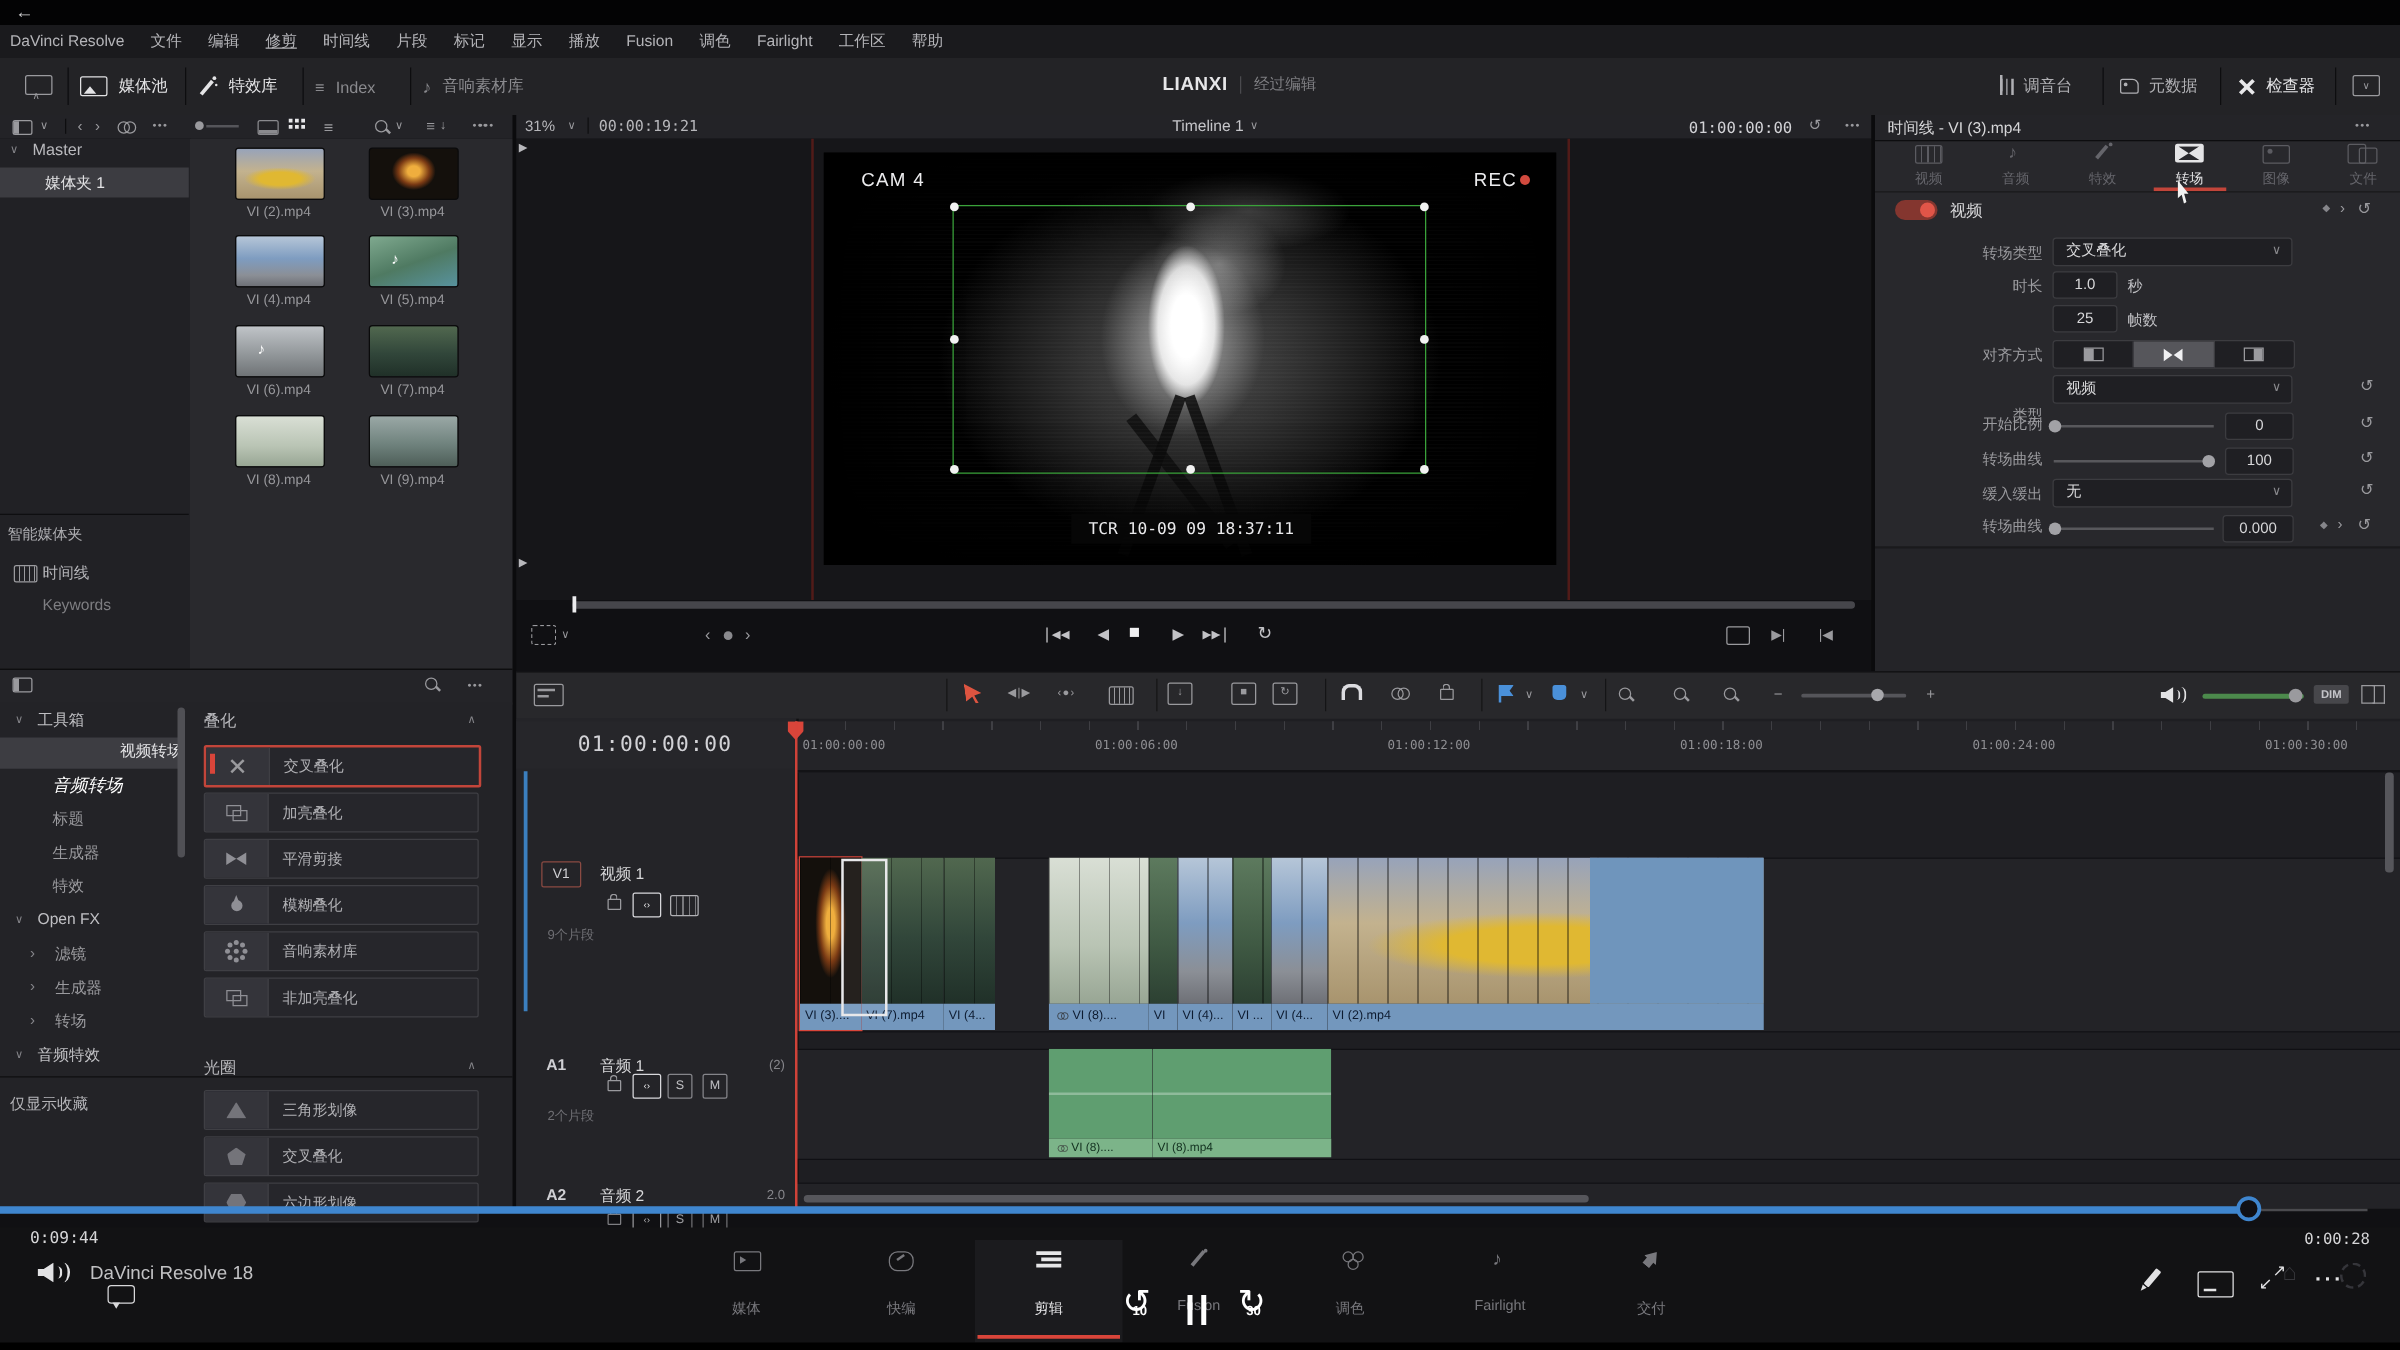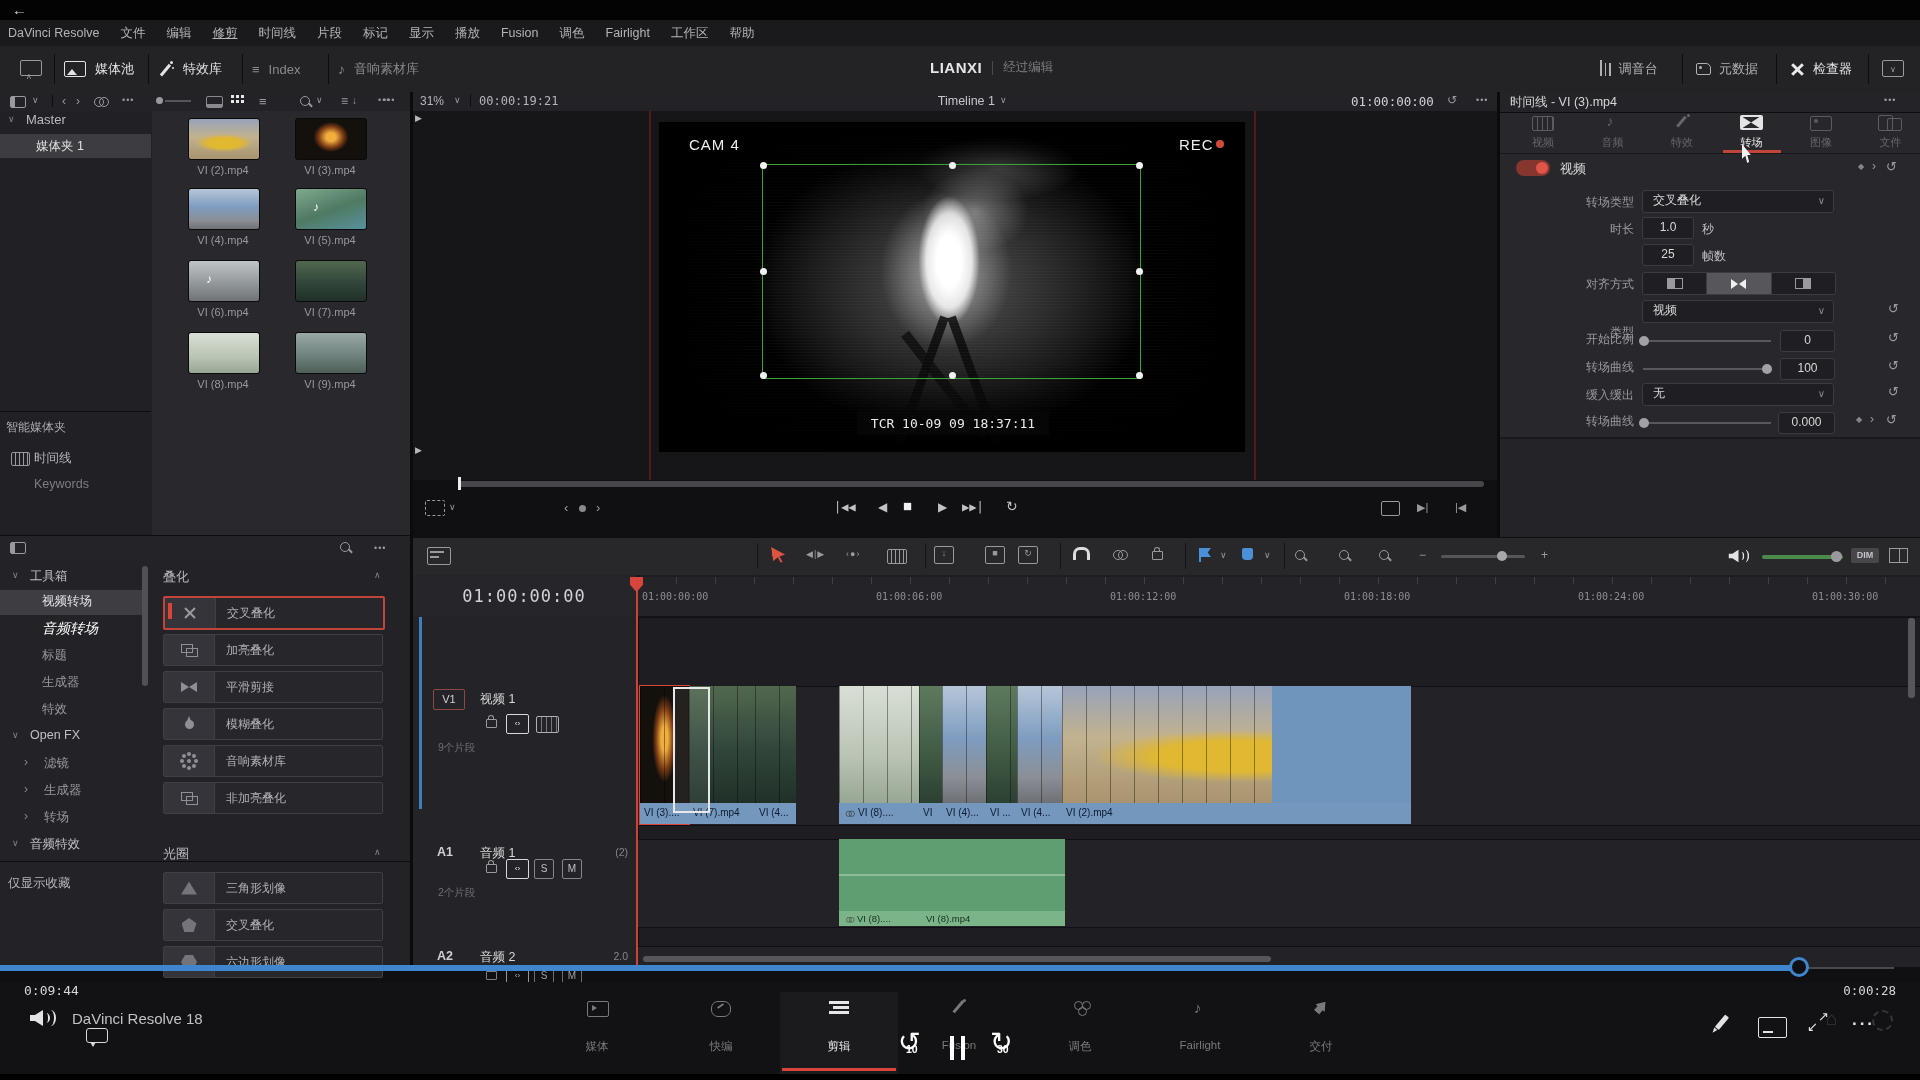--- a/index.html
+++ b/index.html
@@ -220,21 +220,21 @@
     <div style="position: absolute; left: 34px; top: 450px; width: 110px; height: 16px; font-size: 12.5px; color: rgb(180, 180, 184);">时间线</div>
     <div style="position: absolute; left: 34px; top: 477px; width: 110px; height: 16px; font-size: 12.5px; color: rgb(126, 126, 130);">Keywords</div>
     <div style="position: absolute; left: 0px; top: 535px; width: 410px; height: 27px; background: rgb(36, 36, 40); border-top: 1px solid rgb(13, 13, 15); border-bottom: 1px solid rgb(13, 13, 15);"></div>
     <div style="position: absolute; left: 10px; top: 542px; width: 14px; height: 10px; border: 1.3px solid rgb(154, 154, 158); border-radius: 2px; background: linear-gradient(90deg, rgb(154, 154, 158) 0px, rgb(154, 154, 158) 4px, transparent 4px);"></div>
     <div class="magic" style="position: absolute; left: 340px; top: 542px;"></div>
     <div style="position: absolute; left: 374px; top: 543px; color: rgb(154, 154, 158); font-size: 9px; letter-spacing: 1px;">•••</div>
     <div style="position: absolute; left: 0px; top: 562px; width: 410px; height: 404px; background: rgb(35, 35, 39);"></div>
     <div style="position: absolute; left: 12px; top: 570px; font-size: 9px; color: rgb(133, 133, 138);">∨</div>
     <div style="position: absolute; left: 30px; top: 568px; width: 104px; height: 18px; font-size: 12.5px; color: rgb(192, 192, 196);">工具箱</div>
     <div style="position: absolute; left: 0px; top: 590px; width: 148px; height: 25px; background: rgb(61, 61, 66);"></div>
-    <div style="position: absolute; left: 42px; top: 593px; width: 104px; height: 18px; font-size: 12.5px; color: rgb(230, 230, 232);">视频转场</div>
+    <div style="position: absolute; left: 42px; top: 593px; width: 104px; height: 18px; font-size: 12.5px; color: rgb(230, 230, 232); text-align: right;">视频转场</div>
     <div style="position: absolute; left: 42px; top: 620px; width: 104px; height: 18px; font-size: 14px; color: #ffffff; font-style: italic;">音频转场</div>
     <div style="position: absolute; left: 42px; top: 647px; width: 104px; height: 18px; font-size: 12.5px; color: rgb(154, 154, 158);">标题</div>
     <div style="position: absolute; left: 42px; top: 674px; width: 104px; height: 18px; font-size: 12.5px; color: rgb(154, 154, 158);">生成器</div>
     <div style="position: absolute; left: 42px; top: 701px; width: 104px; height: 18px; font-size: 12.5px; color: rgb(154, 154, 158);">特效</div>
     <div style="position: absolute; left: 12px; top: 730px; font-size: 9px; color: rgb(133, 133, 138);">∨</div>
     <div style="position: absolute; left: 30px; top: 728px; width: 104px; height: 18px; font-size: 12.5px; color: rgb(192, 192, 196);">Open FX</div>
     <div style="position: absolute; left: 24px; top: 755px; font-size: 12px; color: rgb(133, 133, 138);">›</div>
     <div style="position: absolute; left: 44px; top: 755px; width: 104px; height: 18px; font-size: 12.5px; color: rgb(154, 154, 158);">滤镜</div>
     <div style="position: absolute; left: 24px; top: 782px; font-size: 12px; color: rgb(133, 133, 138);">›</div>
     <div style="position: absolute; left: 44px; top: 782px; width: 104px; height: 18px; font-size: 12.5px; color: rgb(154, 154, 158);">生成器</div>

